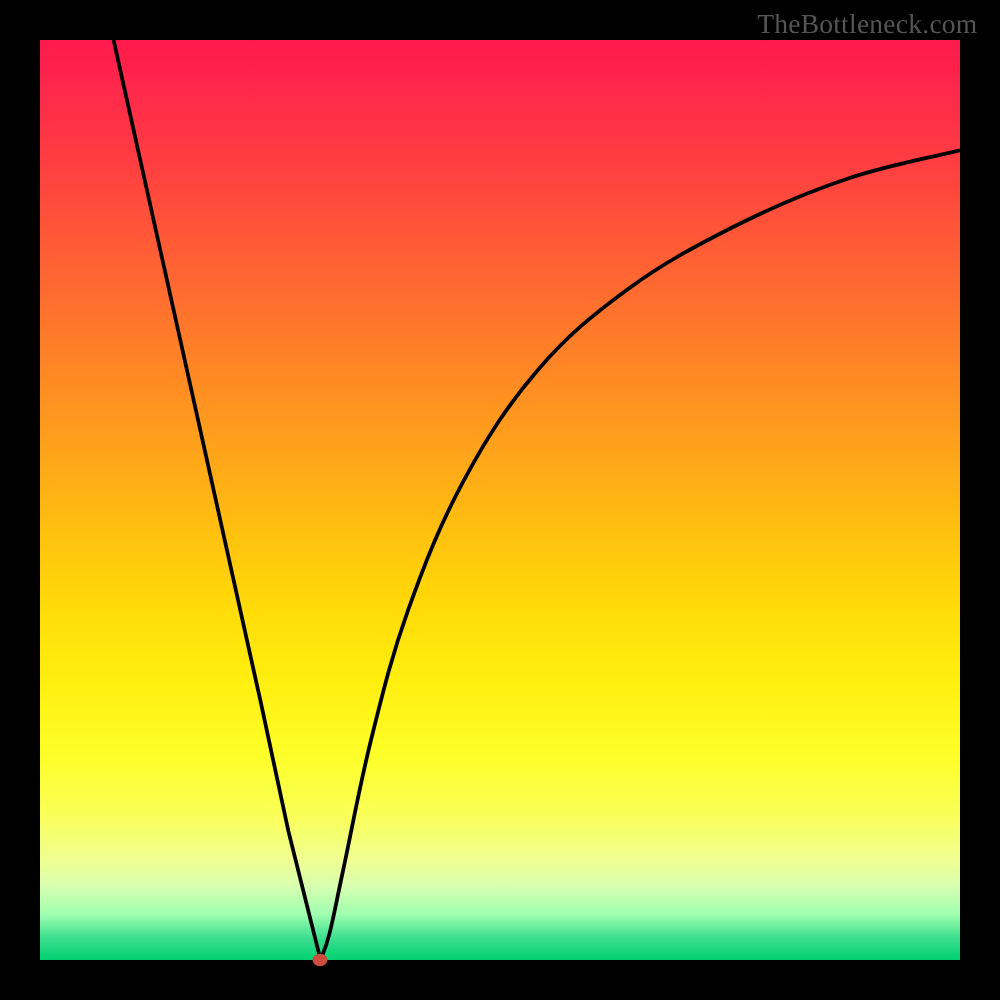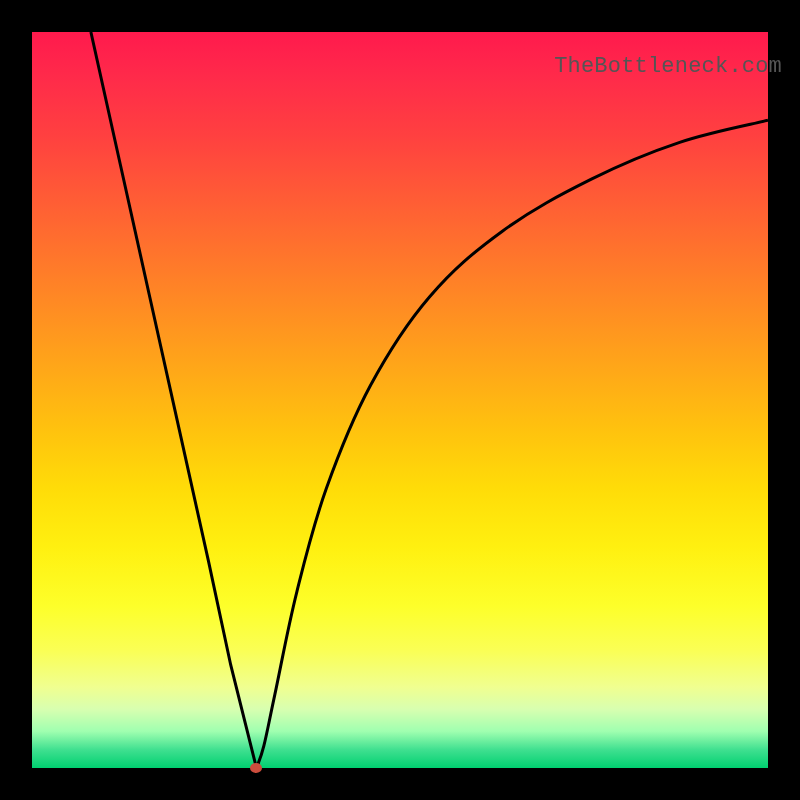--- a/index.html
+++ b/index.html
@@ -12,26 +12,25 @@
     height: 800px;
     background: #000;
     position: relative;
     overflow: hidden;
   }
   .watermark {
     position: absolute;
     top: 6px;
     right: 18px;
     color: #555;
-    font-family: Liberation Mono, monospace;
+    font-family: Liberation Serif, serif;
     font-size: 22px;
     font-weight: 500;
     z-index: 10;
     letter-spacing: 0.2px;
-    margin-top: 48px;
   }
   .plot-area {
     position: absolute;
     left: 32px;
     top: 32px;
     width: 736px;
     height: 736px;
     background: linear-gradient(to bottom,
       #ff1a4d 0%,
       #ff2a4a 6%,

